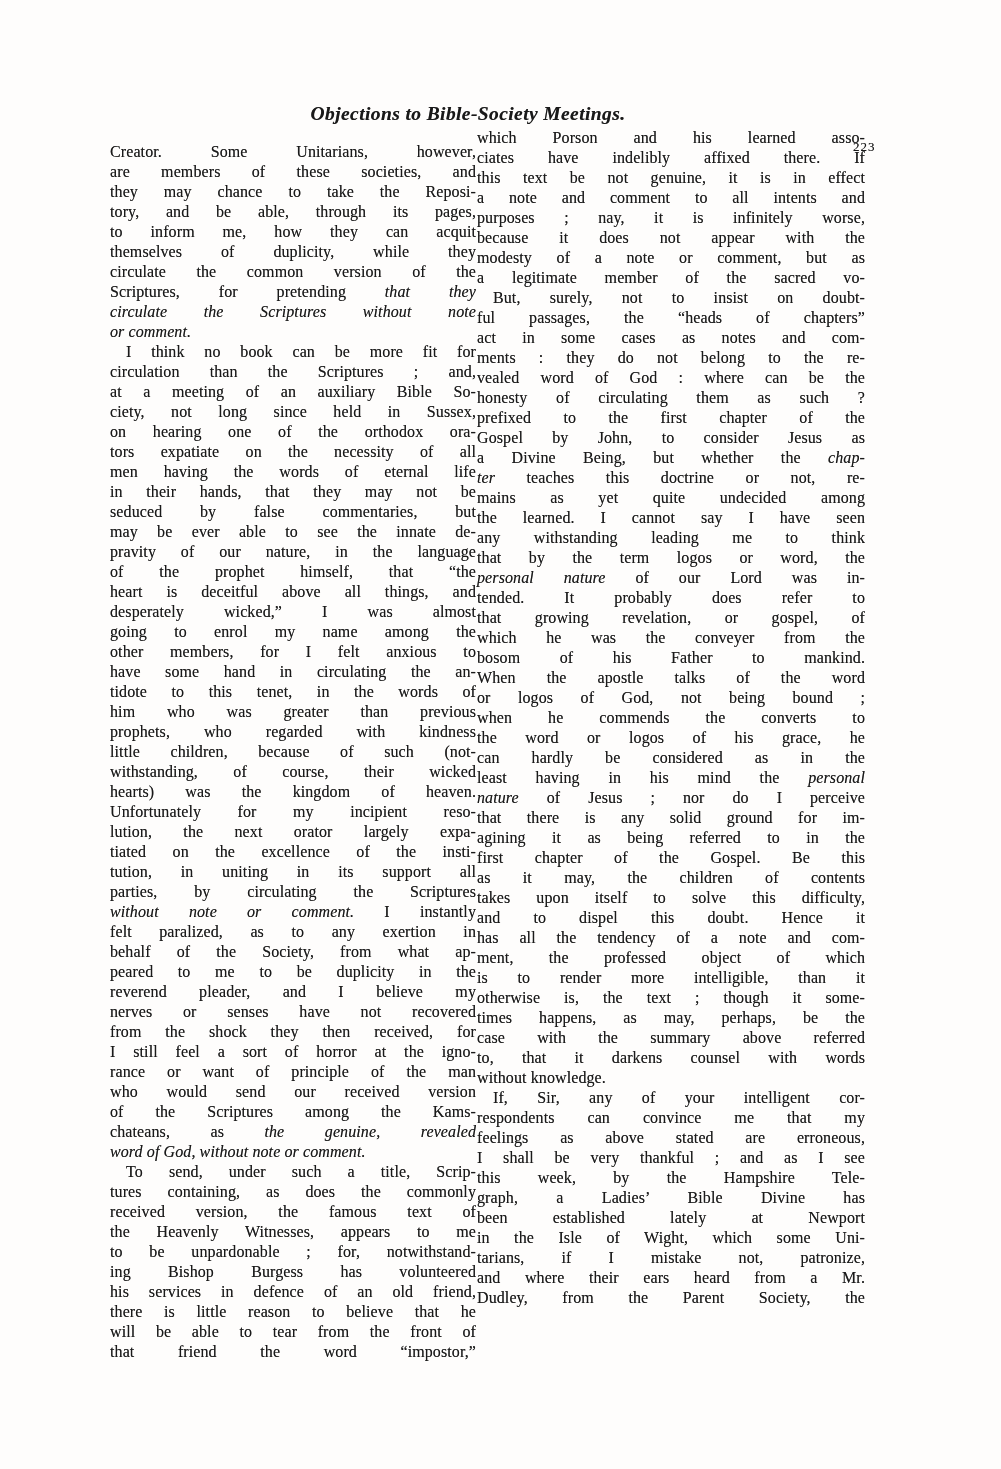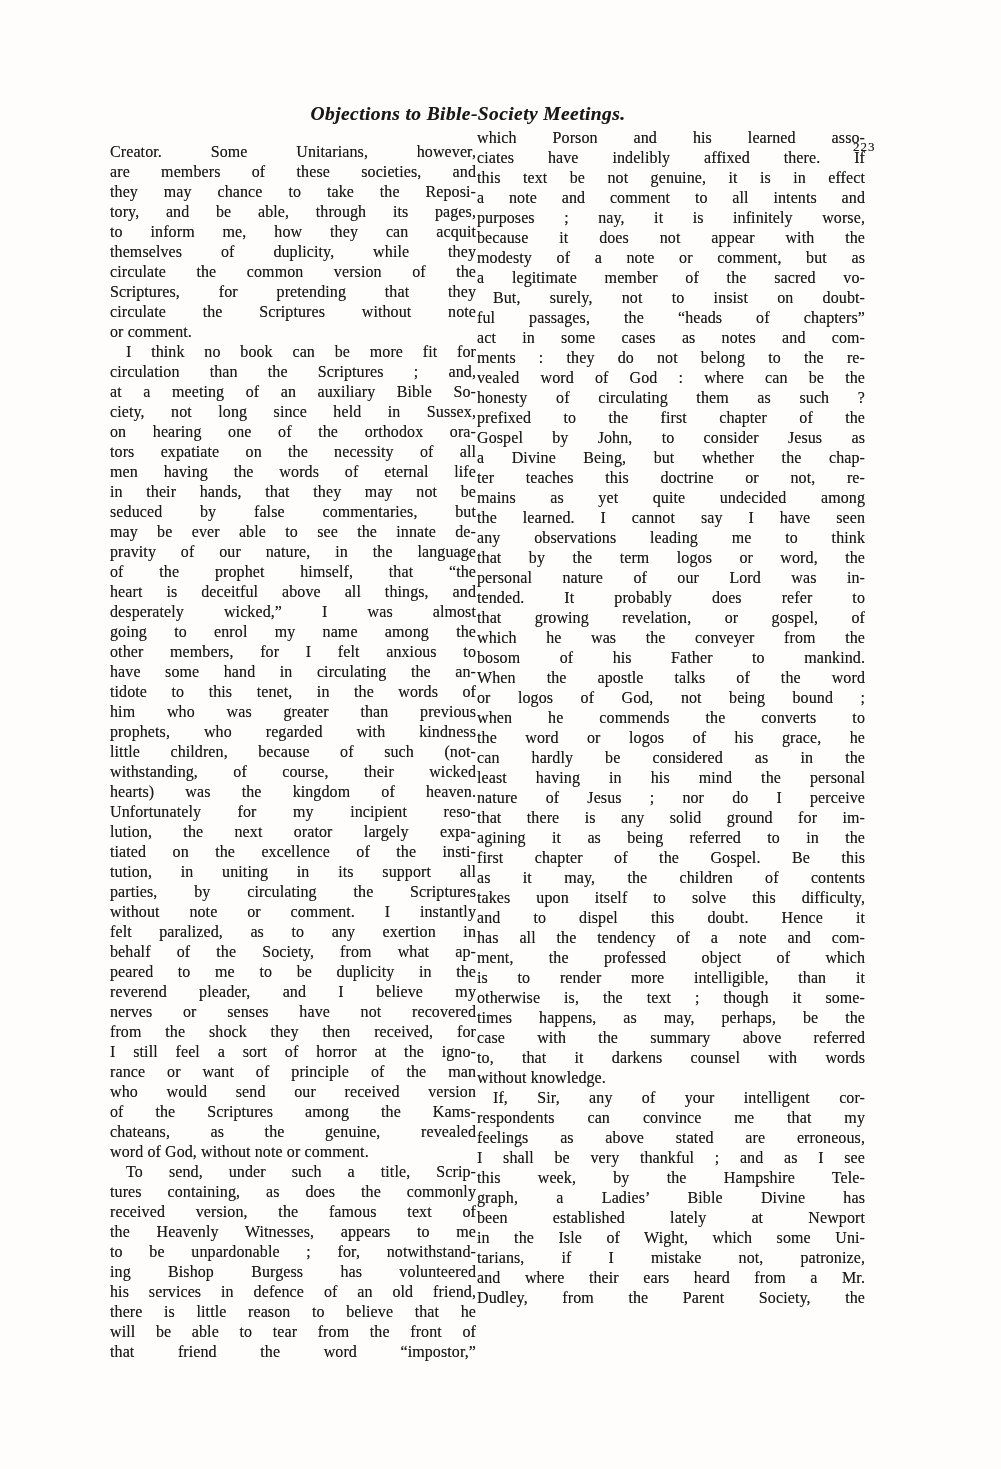--- a/index.html
+++ b/index.html
@@ -34,21 +34,21 @@
   .col-left{left:98px;top:142px;width:366px;margin-left:12px;}
   .col-right{left:477px;top:128px;width:388px;}
   .tline{
     text-align:justify;
     text-align-last:justify;
     -moz-text-align-last:justify;
     height:20px;overflow:visible;white-space:nowrap0;
   }
   .tline.pend{text-align-last:left;-moz-text-align-last:left;}
   .tline.pind{text-indent:16px;}
-  .it{}
+  .it{font-style:italic;}
 </style>
 </head>
 <body>
 
 <div class="page" style="background: rgb(254, 253, 252); color: rgb(26, 26, 26);">
   <div class="header-row">
     <div class="running-title">Objections to Bible-Society Meetings.</div>
     <div class="page-number">223</div>
   </div>
 
@@ -130,21 +130,21 @@
       <div class="tline"><span>act in some cases as notes and com-</span></div>
       <div class="tline"><span>ments : they do not belong to the re-</span></div>
       <div class="tline"><span>vealed word of God : where can be the</span></div>
       <div class="tline"><span>honesty of circulating them as such ?</span></div>
       <div class="tline"><span>prefixed to the first chapter of the</span></div>
       <div class="tline"><span>Gospel by John, to consider Jesus as</span></div>
       <div class="tline"><span>a Divine Being, but whether the </span><span class="it">chap-</span></div>
       <div class="tline"><span class="it">ter</span><span> teaches this doctrine or not, re-</span></div>
       <div class="tline"><span>mains as yet quite undecided among</span></div>
       <div class="tline"><span>the learned.  I cannot say I have seen</span></div>
-      <div class="tline"><span>any observations leading me to think</span></div>
+      <div class="tline"><span>any withstanding leading me to think</span></div>
       <div class="tline"><span>that by the term logos or word, the</span></div>
       <div class="tline"><span class="it">personal nature</span><span> of our Lord was in-</span></div>
       <div class="tline"><span>tended.  It probably does refer to</span></div>
       <div class="tline"><span>that growing revelation, or gospel, of</span></div>
       <div class="tline"><span>which he was the conveyer from the</span></div>
       <div class="tline"><span>bosom of his Father to mankind.</span></div>
       <div class="tline"><span>When the apostle talks of the word</span></div>
       <div class="tline"><span>or logos of God, not being bound ;</span></div>
       <div class="tline"><span>when he commends the converts to</span></div>
       <div class="tline"><span>the word or logos of his grace, he</span></div>

